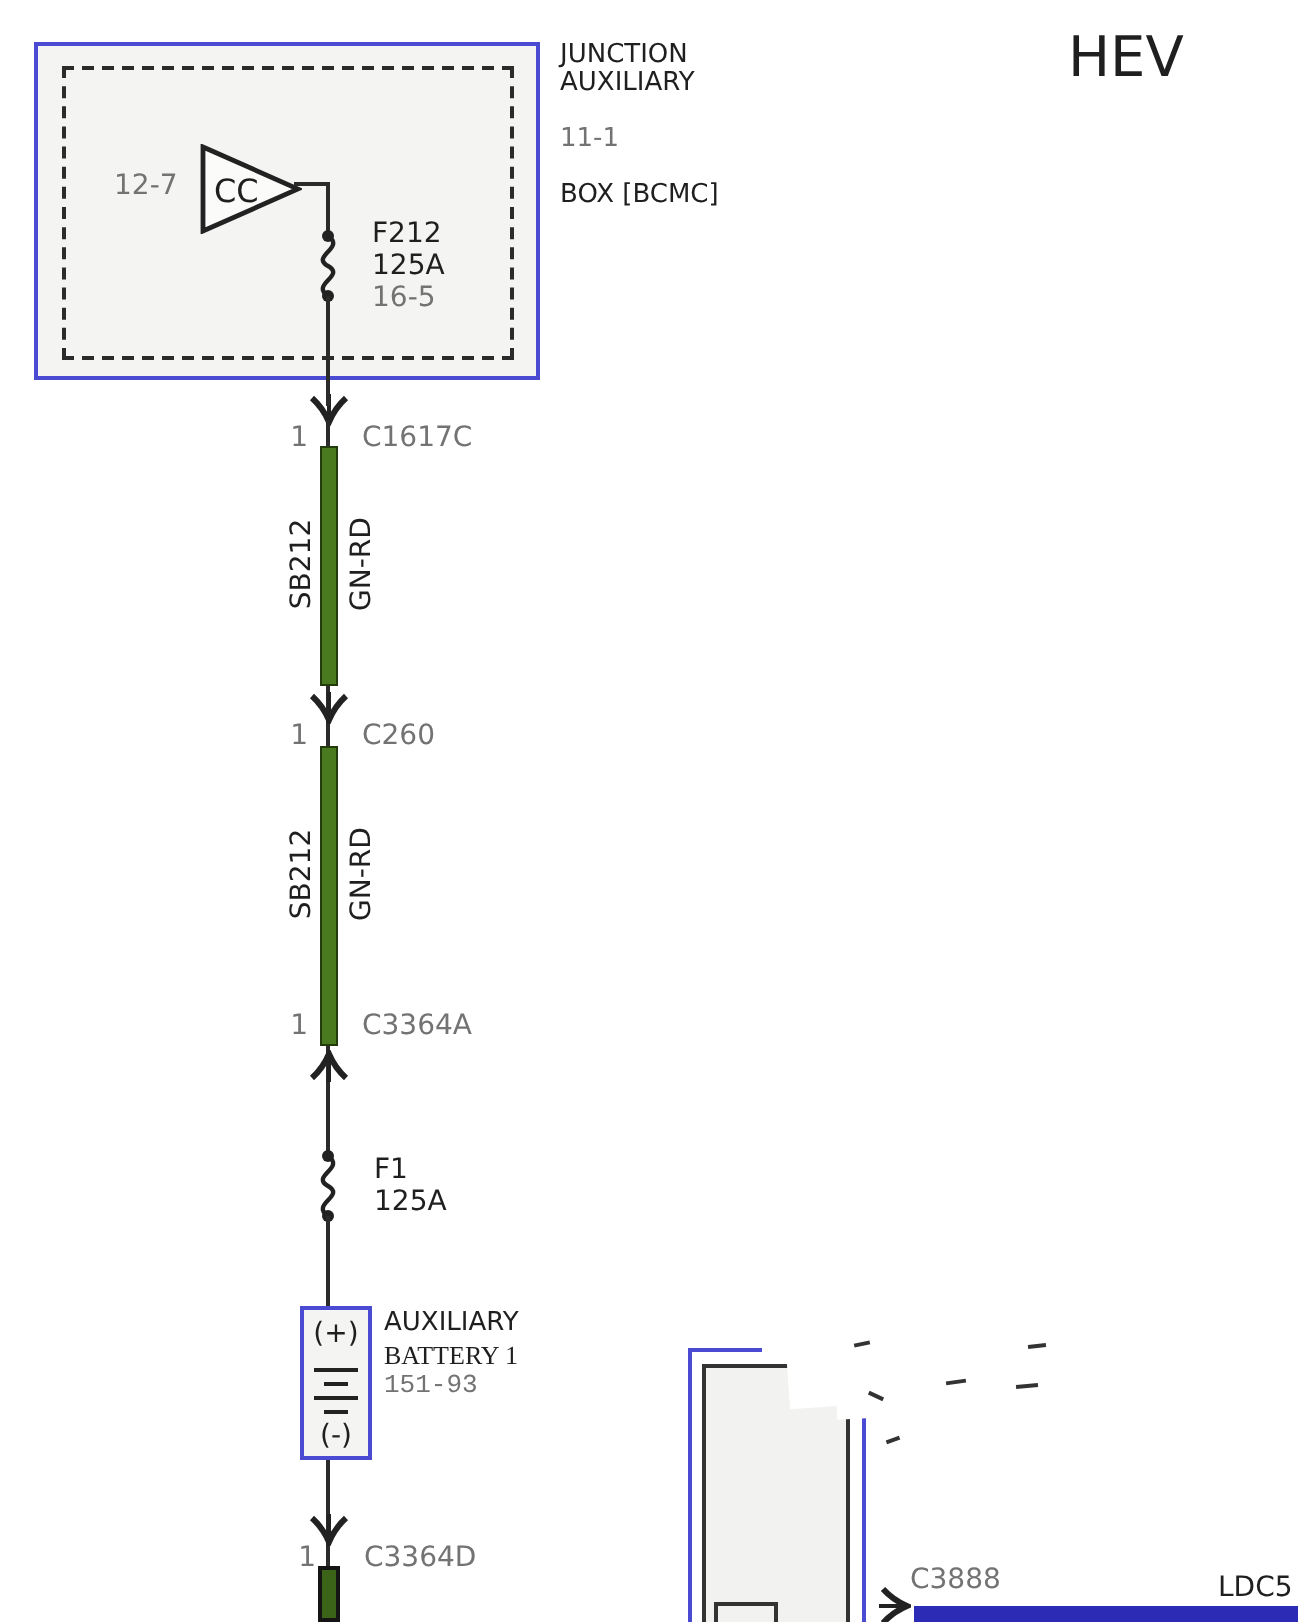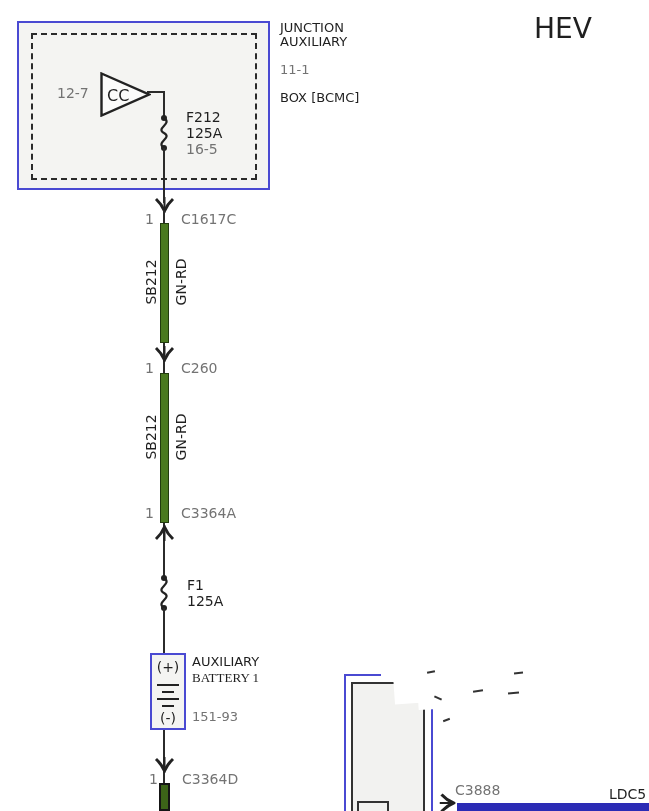--- a/index.html
+++ b/index.html
@@ -131,21 +131,21 @@
   <div class="abs component-box" style="left:150px;top:653px;width:36px;height:77px;border-width:2.5px;">
     <div class="abs ctr" style="left:50%;top:12px;font-size:14px;">(+)</div>
     <div class="abs batt-line" style="left:5px;top:29px;width:22px;"></div>
     <div class="abs batt-line" style="left:10px;top:36px;width:12px;"></div>
     <div class="abs batt-line" style="left:5px;top:43px;width:22px;"></div>
     <div class="abs batt-line" style="left:10px;top:50px;width:12px;"></div>
     <div class="abs ctr" style="left:50%;top:63px;font-size:14px;">(-)</div>
   </div>
   <div class="abs txt" style="left:192px;top:655px;">AUXILIARY</div>
   <div class="abs txt" style="left:192px;top:671px;font-family:Liberation Serif, serif;">BATTERY 1</div>
-  <div class="abs txt blue" style="left:192px;top:710px;">151-93</div>
+  <div class="abs txt blue" style="left:192px;top:686px;font-family:Liberation Mono, monospace;">151-93</div>
 
   <div class="abs wire-v" style="left:163px;top:730px;height:54px;"></div>
   <div class="abs" style="left:154px;top:757px;">
     <svg width="21" height="16" viewBox="0 0 21 16">
       <path d="M2,2 Q7.5,7 10.5,14 Q13.5,7 19,2" fill="none" stroke="#222" stroke-width="3"></path>
       <line x1="10.5" y1="0" x2="10.5" y2="14" stroke="#222" stroke-width="2"></line>
     </svg>
   </div>
   <div class="abs lbl blue" style="left:142px;top:772px;width:16px;text-align:right;">1</div>
   <div class="abs lbl blue" style="left:182px;top:772px;">C3364D</div>

